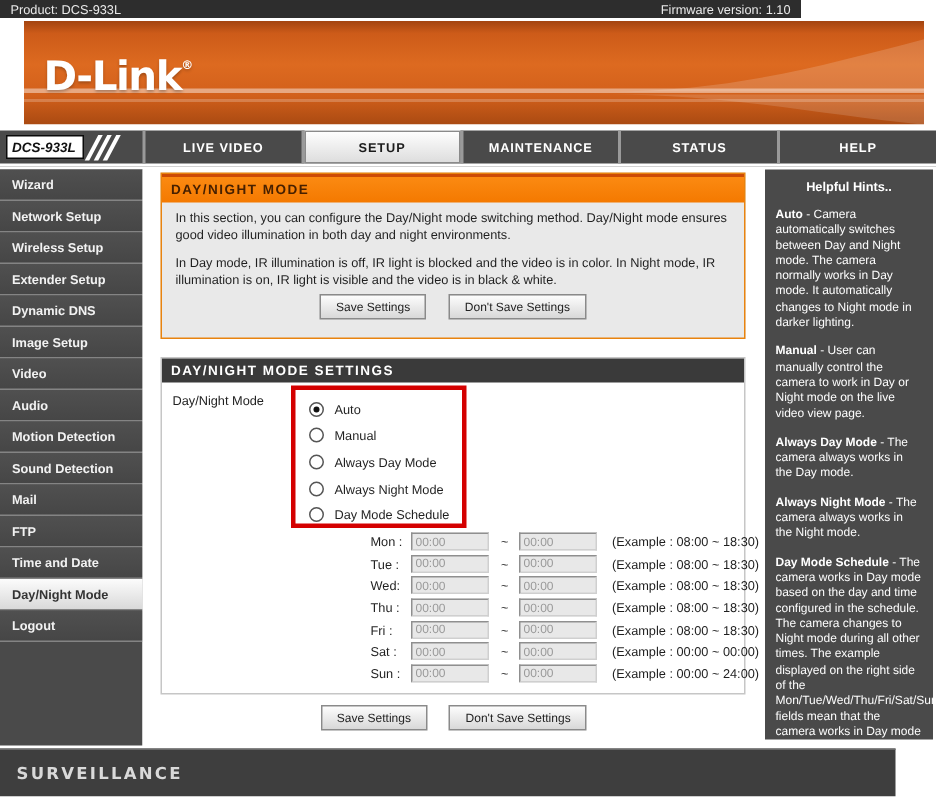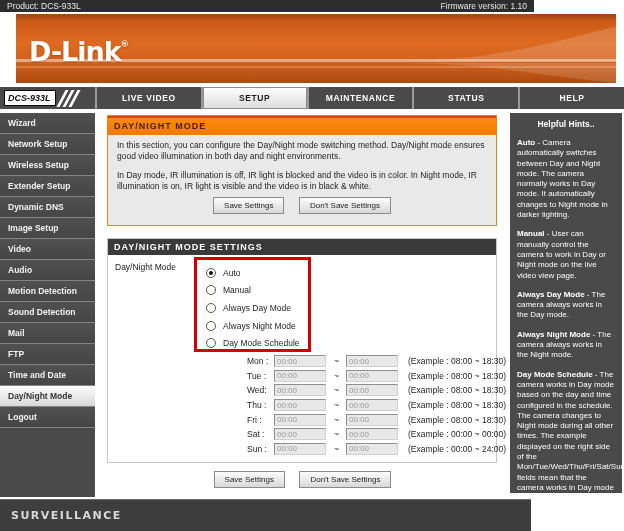--- a/index.html
+++ b/index.html
@@ -118,21 +118,21 @@
   .tilde { width:11px; font-size:8.5px; color:#333; text-align:center; margin-right:4px; }
   .sched-ex { font-size:8.5px; color:#1f1f1f; margin-left:5px; white-space:nowrap; }
   .content-btns { position:absolute; left:0; width:100%; top:355px; text-align:center; }
   
   .hints { position:absolute; left:510px; top:0; width:112px; height:380px; background:#4a4a4a; padding:6px 7px; overflow:hidden; }
   .hints-title { color:#fff; font-size:8.5px; font-weight:bold; margin-bottom:9px;text-align:center; }
   .hint { color:#fdfdfd; font-size:8px; line-height:10.3px; margin-bottom:9px; }
   .hint b { color:#fff; }
   
   .footer {
-    position:absolute; left:0; top:499px; width:531px; height:32px;
+    position:absolute; left:0; top:499px; width:597px; height:32px;
     background:#3e3e3e; border-top:1px solid #6a6a6a;
     display:flex; align-items:center; padding-left:11px;
   }
   .surv {
     color:#d9d9d9; font-family:"DejaVu Sans", sans-serif; font-size:11px;
     font-weight:bold; letter-spacing:1.5px;
   }
 </style>
 </head>
 <body>

